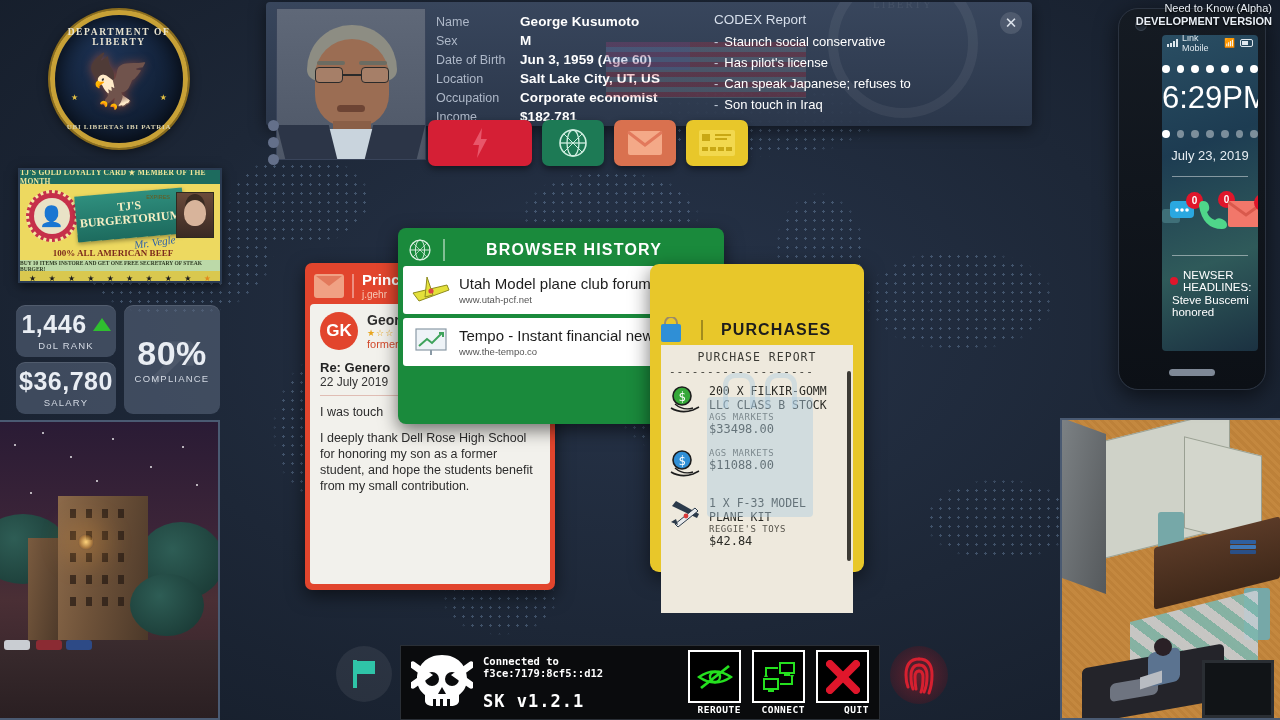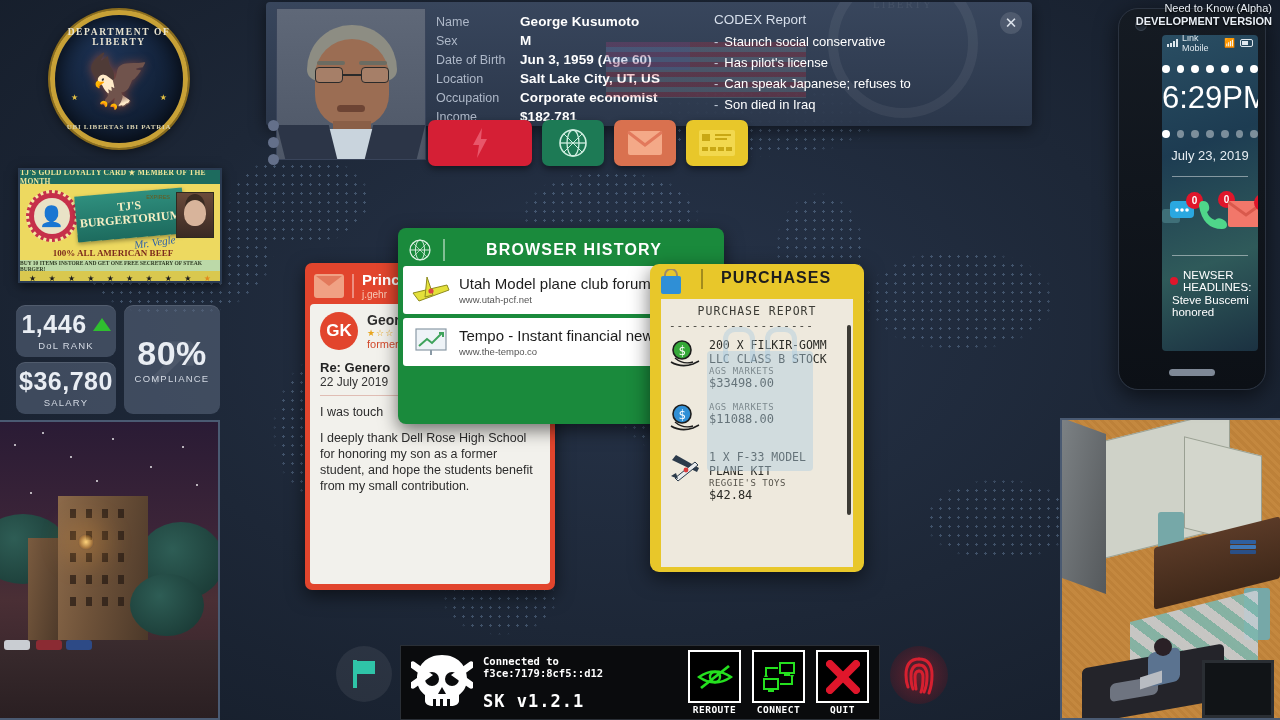--- a/index.html
+++ b/index.html
@@ -394,21 +394,21 @@
   }
   .bp-item .t { font-size:15px; color:#1d1d1d; line-height:16px; white-space:nowrap;}
   .bp-item .u { font-size:9.5px; color:#555; margin-top:2px; }
 
   
   .purch-panel {
     position:absolute; left:650px; top:264px; width:214px; height:308px;
     background:#e8c72a; border-radius:9px; padding:5px;
     box-shadow: 0 6px 20px rgba(0,0,0,.55);
   }
-  .pp-head { display:flex; align-items:flex-start; gap:18px; height:30px; padding-left:4px;}
+  .pp-head { display:flex; align-items:center; gap:18px; height:30px; padding-left:4px;margin-top:46px;}
   .pp-title { color:#1d1d1d; font-weight:bold; font-size:16px; letter-spacing:1.1px;}
   .pp-div { width:2px;height:20px;background:rgba(0,0,0,.3);}
   .pp-receipt {
     position:relative; background:#eee9dd; height:268px; margin:0 6px;
     padding:5px 8px 0 8px; overflow:hidden;
     font-family:"DejaVu Sans Mono", monospace;
   }
   .pp-receipt::after{
     content:""; position:absolute;left:0;right:0;bottom:0;height:7px;
     background: repeating-linear-gradient(135deg,#eee9dd 0 6px, transparent 6px 12px);
@@ -499,21 +499,21 @@
   .toolbar {
     position:absolute; left:400px; top:645px; width:480px; height:75px;
     background:#0a0b0d; border:1px solid #2a2f36;
     display:flex; align-items:center; padding:0 10px; gap:10px;
   }
   .skull { width:62px; height:60px; flex:none; }
   .tb-text { color:#fff; font-family:"DejaVu Sans Mono", monospace; }
   .tb-conn { font-size:10.5px; line-height:12px; font-weight:bold;}
   .tb-ver { font-size:17px; font-weight:bold; margin-top:12px; letter-spacing:1px;}
   .tb-btns { margin-left:auto; display:flex; gap:11px; }
-  .tb-btn { width:53px; text-align:center; cursor:pointer;}
+  .tb-btn { width:53px; text-align:right; cursor:pointer;}
   .tb-box {
     width:53px;height:53px;border:2px solid #fff; display:flex;
     align-items:center;justify-content:center; background:#000;
   }
   .tb-lbl { color:#fff; font-family:"DejaVu Sans Mono", monospace;
     font-size:9.5px; font-weight:bold; margin-top:1px; letter-spacing:.5px;}
 </style>
 </head>
 <body>
 
@@ -683,21 +683,21 @@
         <li>
             <i>-</i>
             <span>Has pilot's license</span>
           </li>
         <li>
             <i>-</i>
             <span>Can speak Japanese; refuses to</span>
           </li>
         <li>
             <i>-</i>
-            <span>Son died in Iraq</span>
+            <span>Son touch in Iraq</span>
           </li>
       </ul>
     </div>
 
     <div class="close-btn">✕</div>
   </div>
 
   <div class="portrait-wrap" style="position:absolute;left:276px;top:8px;">
     <div class="portrait">
       <div class="p-hair"></div>

